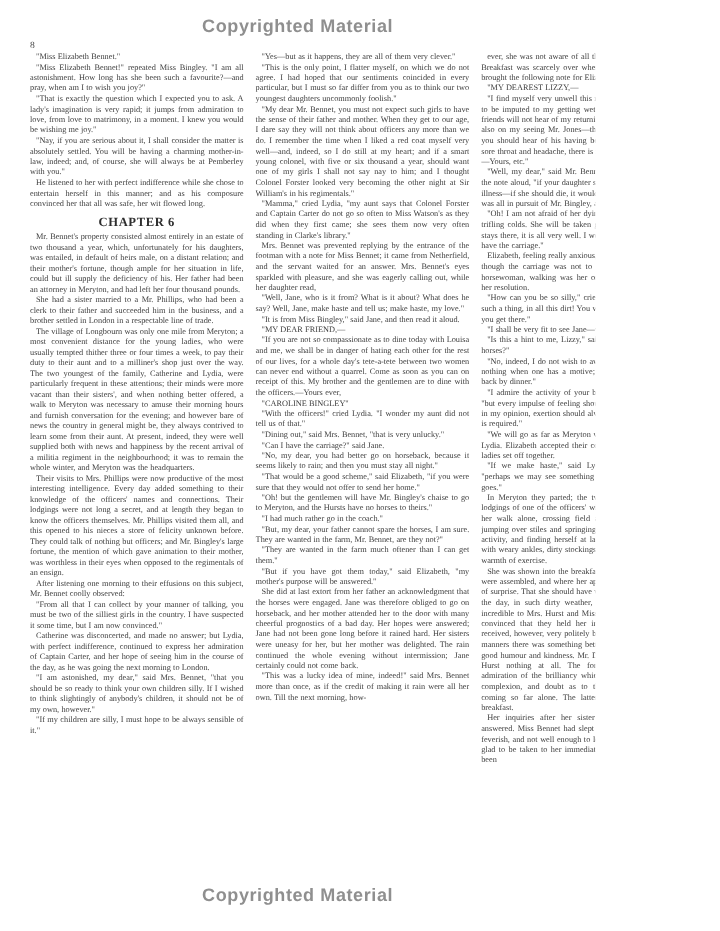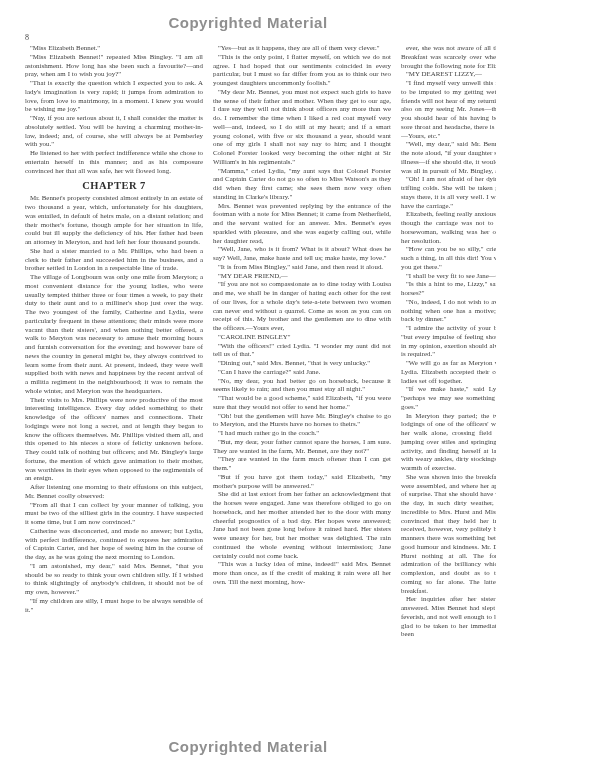--- a/index.html
+++ b/index.html
@@ -80,21 +80,21 @@
   <div class="columns">
 
     <div class="column">
       <div>
           <p class="para">"Miss Elizabeth Bennet."</p>
           <p class="para">"Miss Elizabeth Bennet!" repeated Miss Bingley. "I am all astonishment. How long has she been such a favourite?—and pray, when am I to wish you joy?"</p>
           <p class="para">"That is exactly the question which I expected you to ask. A lady's imagination is very rapid; it jumps from admiration to love, from love to matrimony, in a moment. I knew you would be wishing me joy."</p>
           <p class="para">"Nay, if you are serious about it, I shall consider the matter is absolutely settled. You will be having a charming mother-in-law, indeed; and, of course, she will always be at Pemberley with you."</p>
           <p class="para">He listened to her with perfect indifference while she chose to entertain herself in this manner; and as his composure convinced her that all was safe, her wit flowed long.</p>
         </div>
-      <div class="chapter-heading">CHAPTER 7</div>
+      <div class="chapter-heading">CHAPTER 6</div>
       <div>
           <p class="para">Mr. Bennet's property consisted almost entirely in an estate of two thousand a year, which, unfortunately for his daughters, was entailed, in default of heirs male, on a distant relation; and their mother's fortune, though ample for her situation in life, could but ill supply the deficiency of his. Her father had been an attorney in Meryton, and had left her four thousand pounds.</p>
           <p class="para">She had a sister married to a Mr. Phillips, who had been a clerk to their father and succeeded him in the business, and a brother settled in London in a respectable line of trade.</p>
           <p class="para">The village of Longbourn was only one mile from Meryton; a most convenient distance for the young ladies, who were usually tempted thither three or four times a week, to pay their duty to their aunt and to a milliner's shop just over the way. The two youngest of the family, Catherine and Lydia, were particularly frequent in these attentions; their minds were more vacant than their sisters', and when nothing better offered, a walk to Meryton was necessary to amuse their morning hours and furnish conversation for the evening; and however bare of news the country in general might be, they always contrived to learn some from their aunt. At present, indeed, they were well supplied both with news and happiness by the recent arrival of a militia regiment in the neighbourhood; it was to remain the whole winter, and Meryton was the headquarters.</p>
           <p class="para">Their visits to Mrs. Phillips were now productive of the most interesting intelligence. Every day added something to their knowledge of the officers' names and connections. Their lodgings were not long a secret, and at length they began to know the officers themselves. Mr. Phillips visited them all, and this opened to his nieces a store of felicity unknown before. They could talk of nothing but officers; and Mr. Bingley's large fortune, the mention of which gave animation to their mother, was worthless in their eyes when opposed to the regimentals of an ensign.</p>
           <p class="para">After listening one morning to their effusions on this subject, Mr. Bennet coolly observed:</p>
           <p class="para">"From all that I can collect by your manner of talking, you must be two of the silliest girls in the country. I have suspected it some time, but I am now convinced."</p>
           <p class="para">Catherine was disconcerted, and made no answer; but Lydia, with perfect indifference, continued to express her admiration of Captain Carter, and her hope of seeing him in the course of the day, as he was going the next morning to London.</p>
           <p class="para">"I am astonished, my dear," said Mrs. Bennet, "that you should be so ready to think your own children silly. If I wished to think slightingly of anybody's children, it should not be of my own, however."</p>
           <p class="para">"If my children are silly, I must hope to be always sensible of it."</p>

